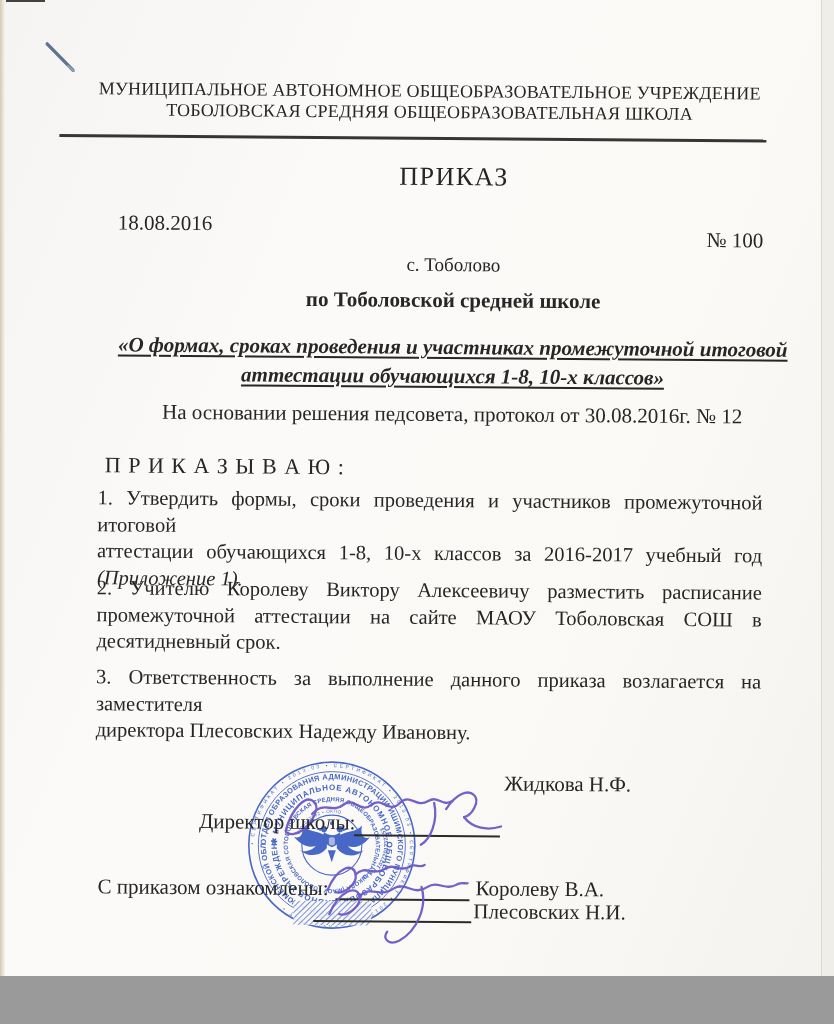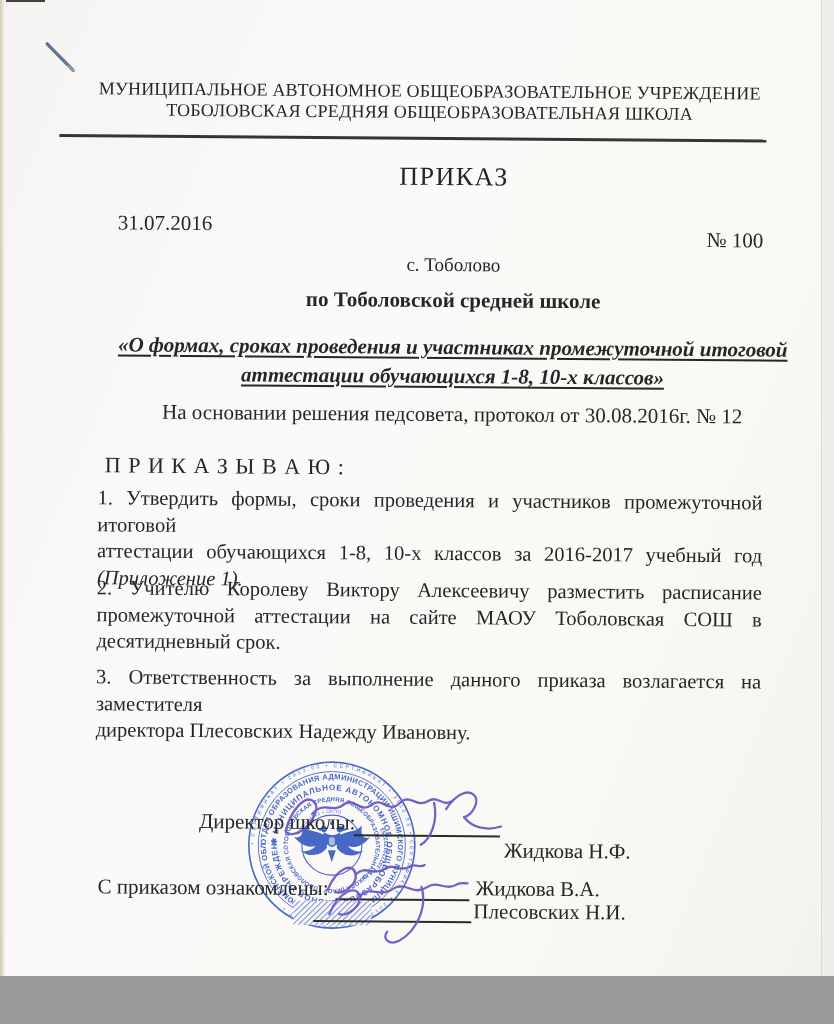--- a/index.html
+++ b/index.html
@@ -28,21 +28,21 @@
   .subject .uline{text-decoration:underline;text-decoration-thickness:2px;text-underline-offset:3px;}
   .basis{left:120px;top:399px;width:670px;font-size:21px;}
   .command{left:108px;top:452px;font-size:22px;letter-spacing:1px;}
   .para{left:101px;width:665px;font-size:20.5px;line-height:26.5px;}
   .p1{top:484px;} .p2{top:574px;} .p3{top:663px;}
   .jline{text-align:justify;text-align-last:justify;}
   .jline.last{text-align-last:left;}
   .ital{font-style:italic;}
   .siglabel{font-size:21px;}
   .dir-label{left:205px;top:808px;}
-  .dir-name{left:510px;top:835px;}
+  .dir-name{left:510px;top:768px;}
   .ack-label{left:104px;top:874px;}
   .ack-name1{left:482px;top:873px;}
   .ack-name2{left:480px;top:896px;}
   .sigline{height:2px;background:#2b2b2b;}
   .sl-dir{left:360px;top:832px;width:146px;}
   .sl-a1{left:342px;top:896px;width:134px;}
   .sl-a2{left:320px;top:918px;width:158px;}
   .stamp-svg{left:248px;top:753px;}
   .ink-svg{left:250px;top:740px;}
   .penmark-svg{left:38px;top:36px;}
@@ -55,21 +55,21 @@
 
     <div class="abs org center">
       <div>МУНИЦИПАЛЬНОЕ АВТОНОМНОЕ ОБЩЕОБРАЗОВАТЕЛЬНОЕ УЧРЕЖДЕНИЕ</div>
       <div>ТОБОЛОВСКАЯ СРЕДНЯЯ ОБЩЕОБРАЗОВАТЕЛЬНАЯ ШКОЛА</div>
     </div>
 
     <div class="abs rule"></div>
 
     <div class="abs doctype center">ПРИКАЗ</div>
 
-    <div class="abs date">31.07.2016</div>
+    <div class="abs date">18.08.2016</div>
     <div class="abs number">№ 100</div>
 
     <div class="abs place center">с. Тоболово</div>
     <div class="abs scope center">по Тоболовской средней школе</div>
 
     <div class="abs subject center">
       <div><span class="uline">«О формах, сроках проведения и участниках промежуточной итоговой</span></div>
       <div><span class="uline">аттестации обучающихся 1-8, 10-х классов»</span></div>
     </div>
 
@@ -167,21 +167,21 @@
           <path d="M336,912 C346,888 364,882 366,894 C368,904 354,914 346,912"></path>
           <path d="M366,894 C378,882 386,896 400,886 C412,878 420,894 434,884 C444,877 452,888 462,882 C468,878 471,881 474,880"></path>
           <path d="M428,884 C434,904 424,928 406,938 C396,943 389,937 394,929"></path>
         </g>
       </g>
     </svg>
 
     <div class="abs siglabel dir-label">Директор школы:</div>
     <div class="abs siglabel dir-name">Жидкова Н.Ф.</div>
     <div class="abs siglabel ack-label">С приказом ознакомлены:</div>
-    <div class="abs siglabel ack-name1">Жидкова В.А.</div>
+    <div class="abs siglabel ack-name1">Королеву В.А.</div>
     <div class="abs siglabel ack-name2">Плесовских Н.И.</div>
 
     <svg class="abs penmark-svg" width="44" height="44" viewBox="0 0 44 44">
       <line x1="9" y1="8" x2="35" y2="34" stroke="#5d7590" stroke-width="3.4" stroke-linecap="round"></line>
       <line x1="30" y1="30" x2="36" y2="35" stroke="#8fa2b4" stroke-width="2" stroke-linecap="round"></line>
     </svg>
 
   </div>
 
   <div class="edge-left"></div>

